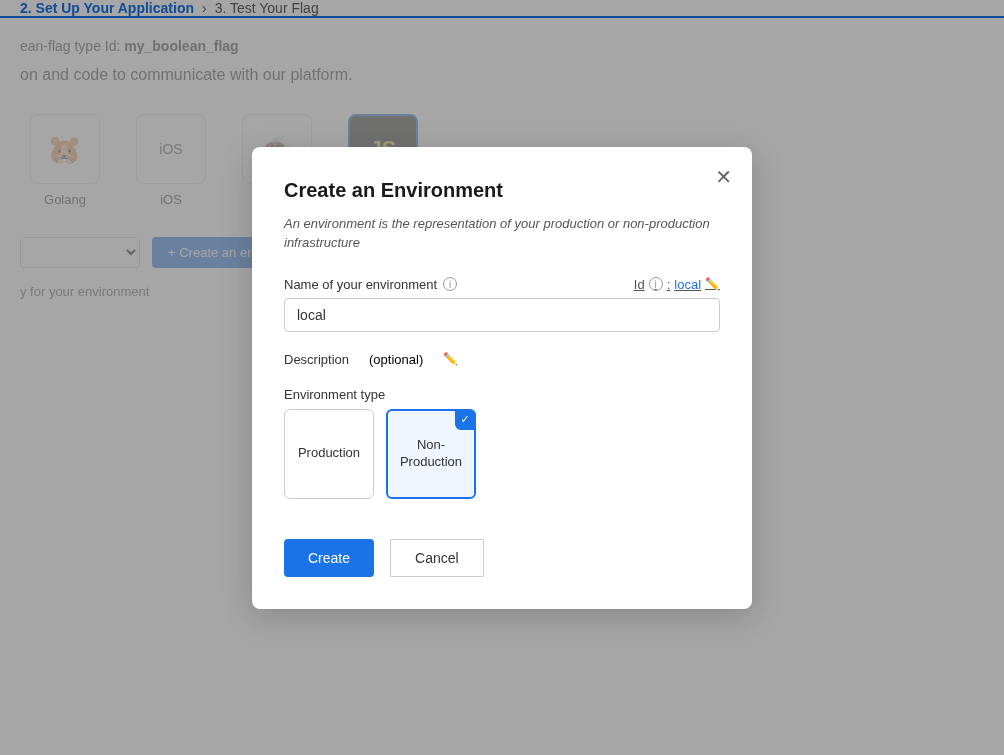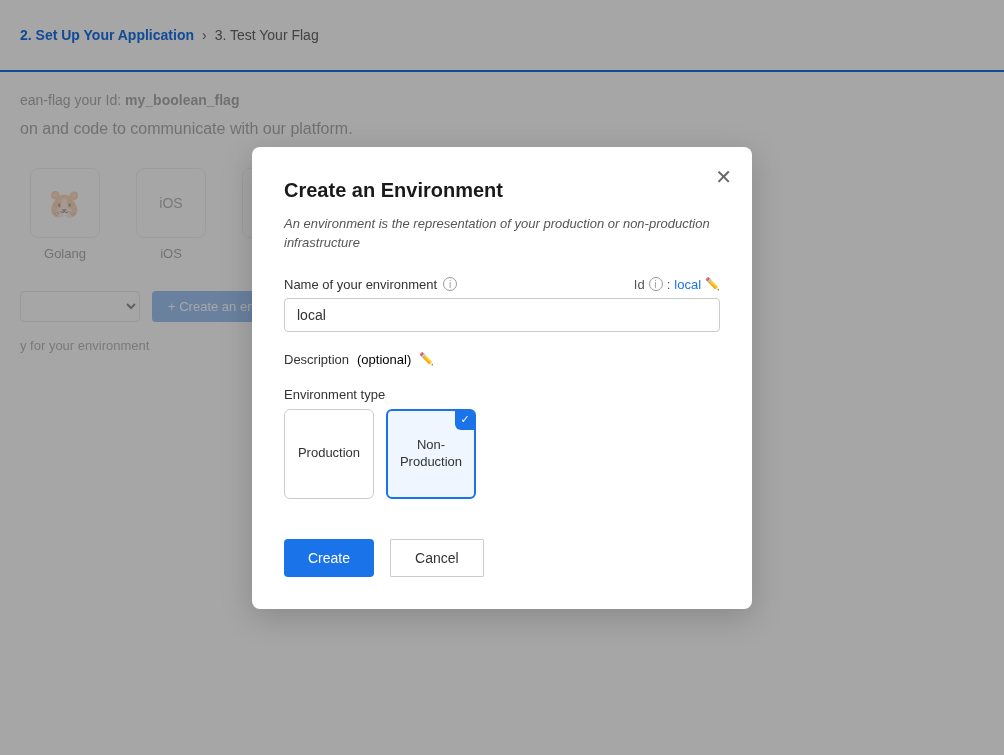--- a/index.html
+++ b/index.html
@@ -16,21 +16,21 @@
     .bg-page {
       position: absolute;
       inset: 0;
       background: #fff;
       padding: 0;
     }
 
     .breadcrumb-bar {
       display: flex;
       align-items: center;
-      padding: 27px 20px;
+      padding: 0 20px;
       border-bottom: 2px solid #1a73e8;
       gap: 8px;
     }
 
     .breadcrumb-item {
       font-size: 14px;
       font-weight: 600;
       color: #1a73e8;
     }
 
@@ -200,20 +200,21 @@
       font-weight: 500;
       color: #333;
     }
 
     .id-badge {
       font-size: 13px;
       color: #555;
       display: flex;
       align-items: center;
       gap: 4px;
+      text-decoration: underline;
     }
 
     .id-value {
       color: #1a73e8;
       font-weight: 500;
     }
 
     .info-icon {
       width: 14px;
       height: 14px;
@@ -240,21 +241,21 @@
       border-radius: 4px;
       font-size: 14px;
       color: #333;
       outline: none;
       margin-bottom: 20px;
     }
 
     .optional-label {
       display: flex;
       align-items: flex-start;
-      gap: 8px;
+      gap: 20px;
       font-size: 13px;
       font-weight: 500;
       color: #333;
       margin-bottom: 20px;
     }
 
     .optional-text {
       font-weight: 400;
       color: #000000;
     }
@@ -340,21 +341,21 @@
 
 <div class="bg-page">
   <div class="breadcrumb-bar">
     <span class="breadcrumb-item">2. Set Up Your Application</span>
     <span class="breadcrumb-separator">›</span>
     <span class="breadcrumb-item inactive">3. Test Your Flag</span>
   </div>
 
   <div class="bg-content">
     <div class="flag-title">
-      <span>ean-flag your Id:</span> <strong>my_boolean_flag</strong>
+      <span>ean-flag type Id:</span> <strong>my_boolean_flag</strong>
     </div>
     <div class="flag-subtitle">on and code to communicate with our platform.</div>
 
     <div class="sdk-grid">
       <div class="sdk-item">
         <div class="sdk-icon">🐹</div>
         <span class="sdk-label">Golang</span>
       </div>
       <div class="sdk-item">
         <div class="sdk-icon" style="font-size:14px; color:#555;">iOS</div>

